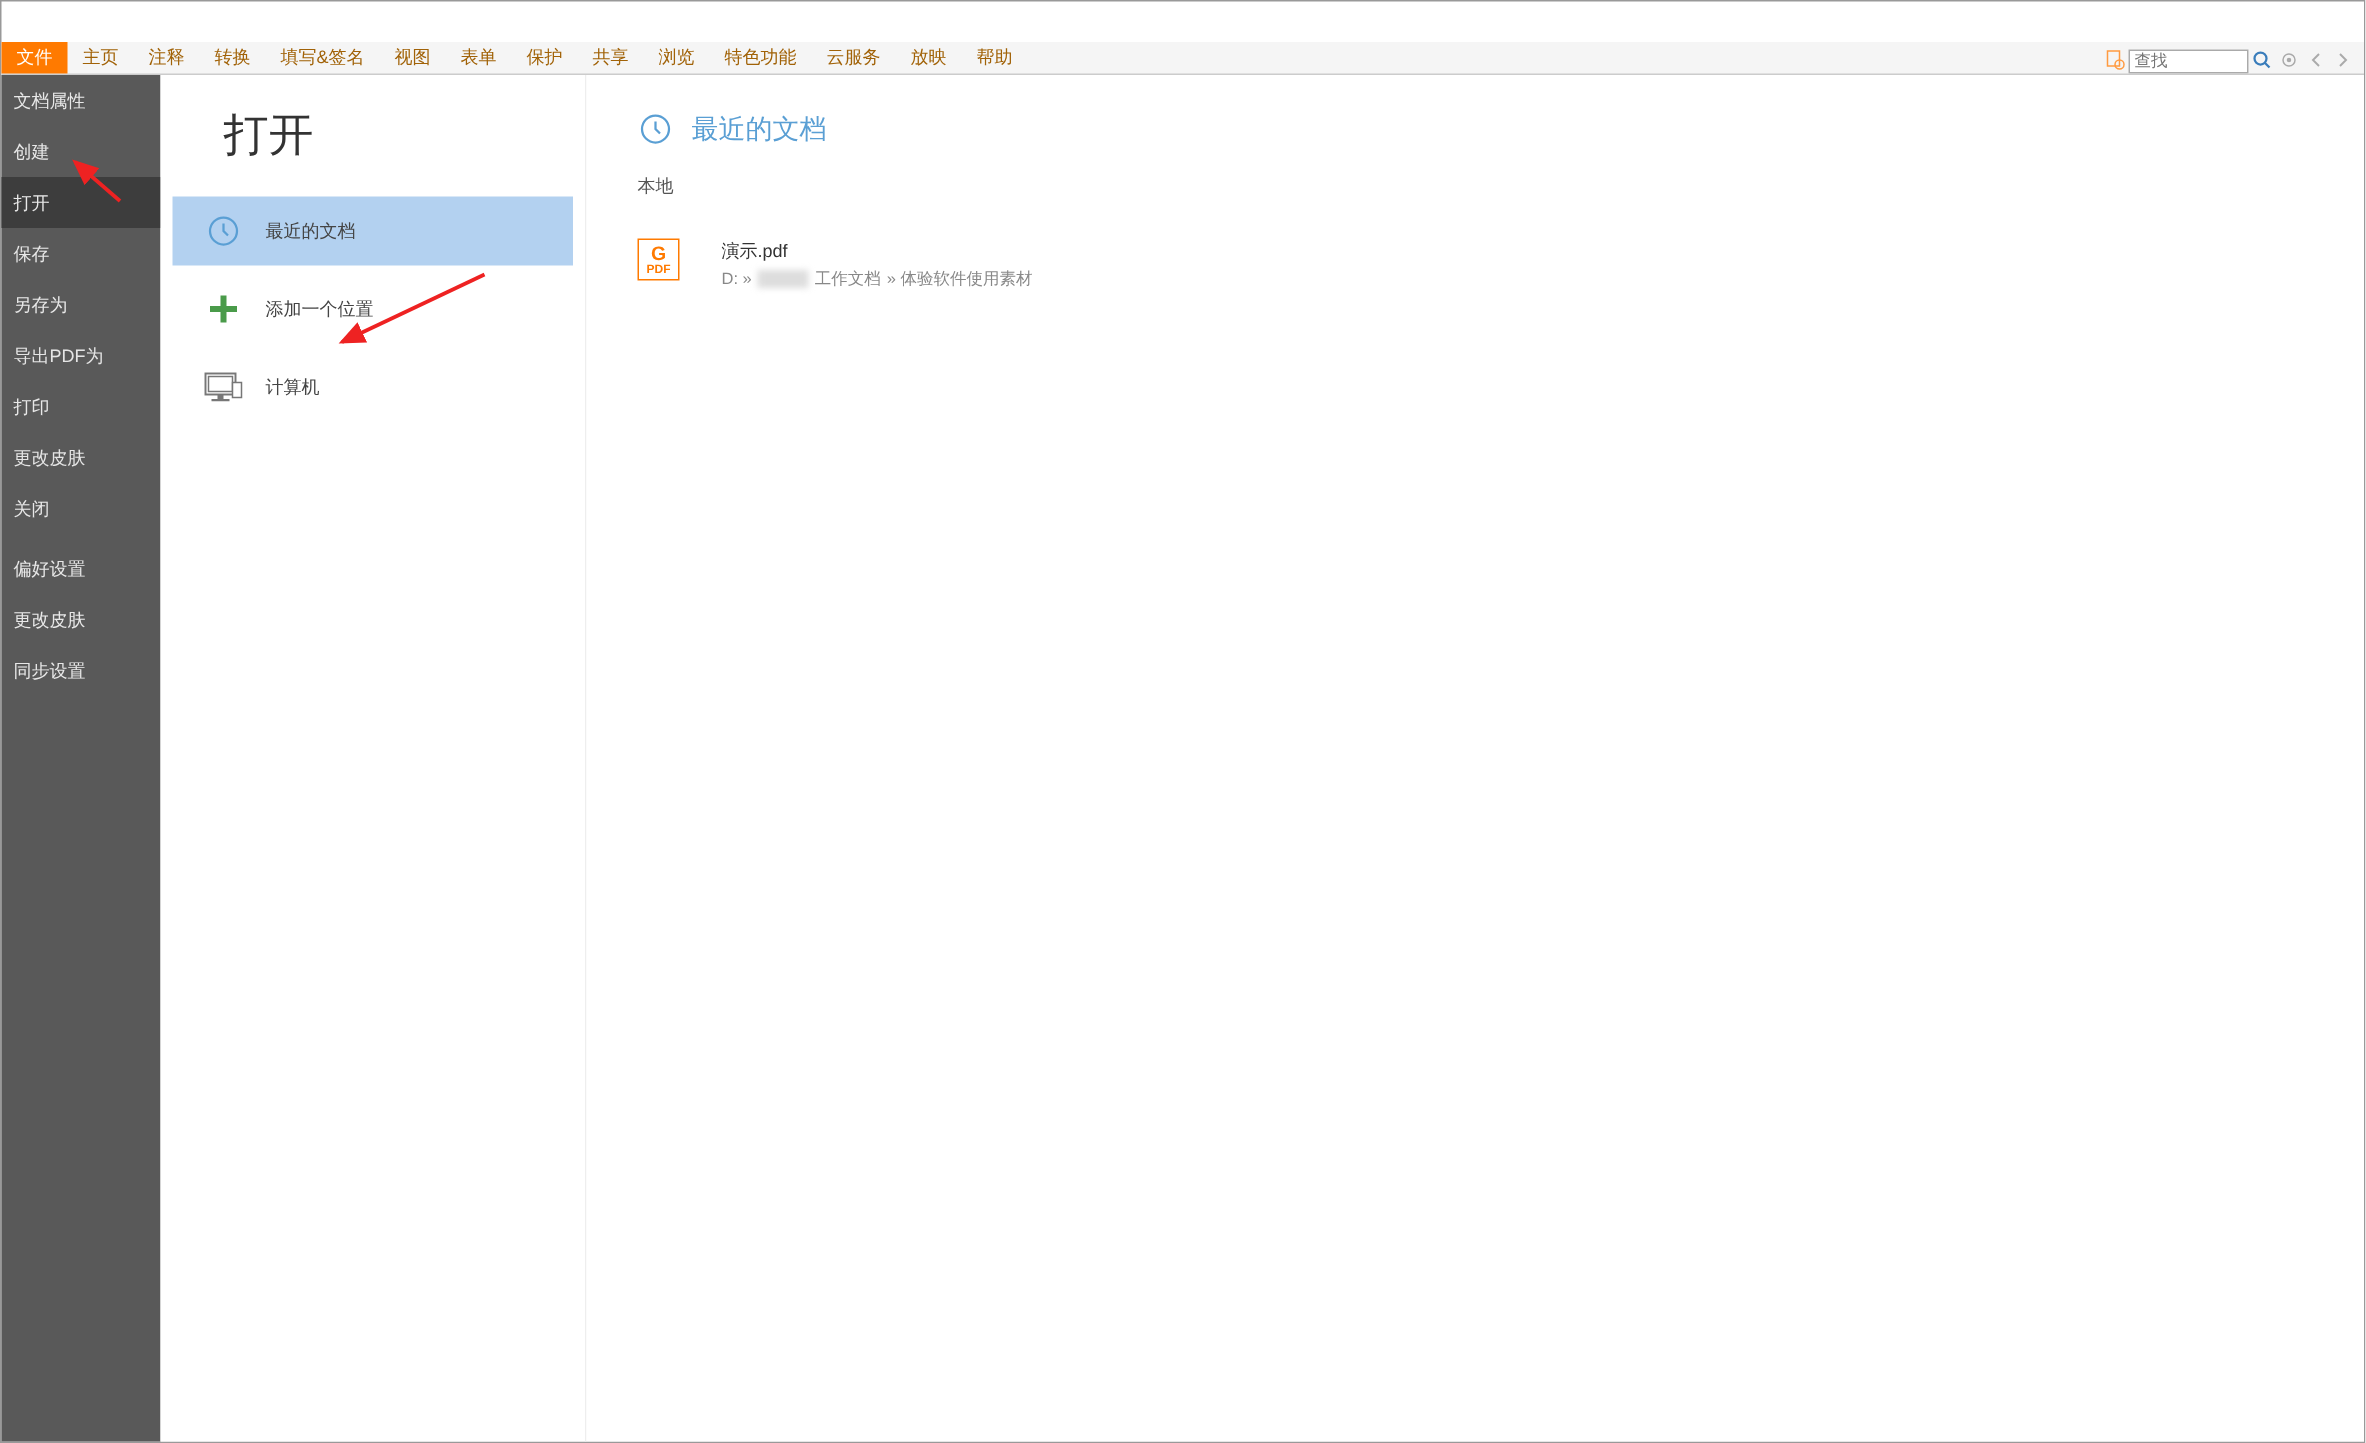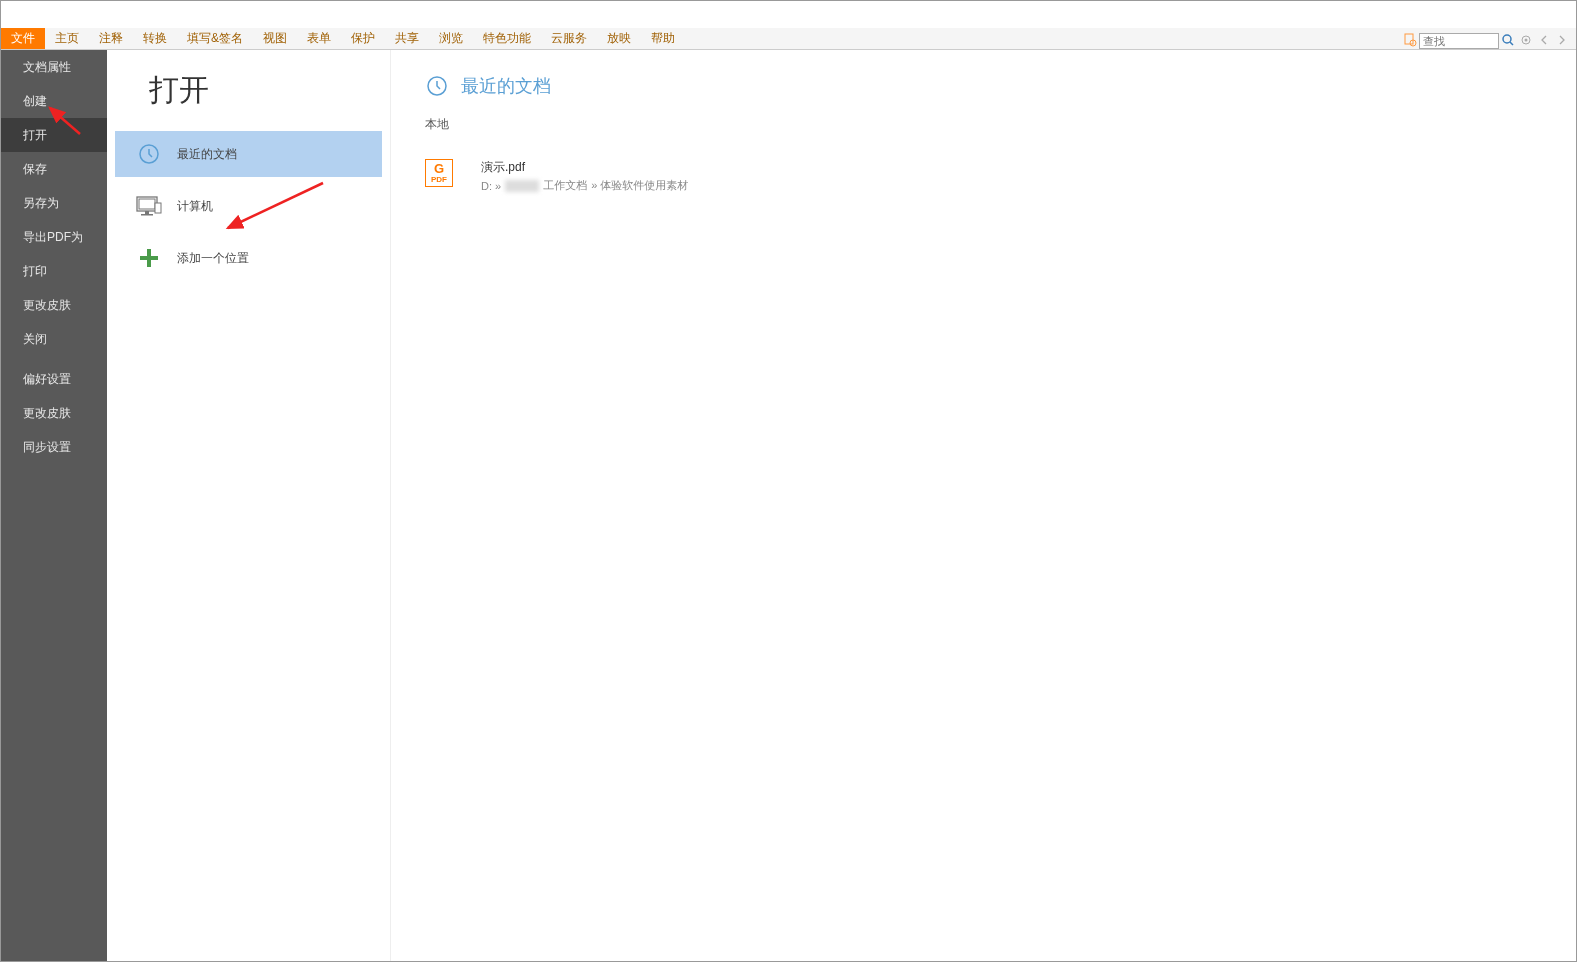--- a/index.html
+++ b/index.html
@@ -11,21 +11,21 @@
     .menubar { height: 22px; background: #f5f5f5; border-bottom: 1px solid #ccc; display: flex; align-items: stretch; margin-top: 27px; }
     .menu-item { padding: 0 10px; display: flex; align-items: center; color: #a16207; cursor: pointer; font-size: 12px; }
     .menu-item.active { background: #ff7a00; color: #fff; }
     .menubar-right { margin-left: auto; display: flex; align-items: flex-end; gap: 0; padding-right: 5px; }
     .search-box { width: 80px; height: 16px; border: 1px solid #aaa; background: #fff; font-size: 11px; padding: 0 3px; color: #888; }
     .icon-btn { width: 18px; height: 18px; display: flex; align-items: center; justify-content: center; cursor: pointer; color: #888; }
     
     
     .body { flex: 1; display: flex; min-height: 0; }
     .sidebar { width: 106px; background: #595959; display: flex; flex-direction: column; }
-    .sidebar-item { height: 34px; display: flex; align-items: center; padding-left: 22px; color: #e8e8e8; cursor: pointer; font-size: 12px; }
+    .sidebar-item { height: 34px; display: flex; align-items: center; padding-left: 8px; color: #e8e8e8; cursor: pointer; font-size: 12px; }
     .sidebar-item.active { background: #3d3d3d; }
     .sidebar-item.disabled { color: #e5e5e5; }
     .sidebar-sep { height: 6px; }
     
     
     .subpanel { width: 284px; background: #fff; padding: 20px 0 0 0; border-right: 1px solid #eee; }
     .subpanel-title { font-size: 30px; font-weight: 300; color: #333; padding: 0 0 20px 42px; }
     .location-item { height: 46px; display: flex; align-items: center; gap: 14px; padding: 0 0 0 20px; margin: 0 8px 6px 8px; cursor: pointer; color: #444; }
     .location-item.selected { background: #b3d1f0; }
     .loc-icon { width: 28px; height: 28px; display: flex; align-items: center; justify-content: center; }
@@ -129,39 +129,39 @@
               <circle cx="12" cy="12" r="9" fill="none" stroke="#5a9fd4" stroke-width="1.5"></circle>
               <path d="M12 7 V12 L15 15" fill="none" stroke="#5a9fd4" stroke-width="1.5"></path>
             </svg>
         </span>
         <span>最近的文档</span>
       </div>
 
 
       <div class="location-item">
         <span class="loc-icon">
+          <svg width="22" height="22" viewBox="0 0 22 22">
+              <rect x="9" y="2" width="4" height="18" fill="#4a9b4a"></rect>
+              <rect x="2" y="9" width="18" height="4" fill="#4a9b4a"></rect>
+            </svg>
+        </span>
+        <span>添加一个位置</span>
+      </div>
+
+      <div class="location-item">
+        <span class="loc-icon">
           <svg width="28" height="22" viewBox="0 0 28 22">
               <rect x="2" y="2" width="20" height="14" fill="none" stroke="#777" stroke-width="1.3"></rect>
               <rect x="4" y="4" width="16" height="10" fill="none" stroke="#777"></rect>
               <rect x="10" y="16" width="4" height="3" fill="#777"></rect>
               <rect x="6" y="19" width="12" height="1.5" fill="#777"></rect>
               <rect x="20" y="8" width="6" height="10" fill="#fff" stroke="#777"></rect>
             </svg>
         </span>
         <span>计算机</span>
-      </div>
-
-      <div class="location-item">
-        <span class="loc-icon">
-          <svg width="22" height="22" viewBox="0 0 22 22">
-              <rect x="9" y="2" width="4" height="18" fill="#4a9b4a"></rect>
-              <rect x="2" y="9" width="18" height="4" fill="#4a9b4a"></rect>
-            </svg>
-        </span>
-        <span>添加一个位置</span>
       </div>
     </div>
 
     <div class="content">
       <div class="content-header">
         <span>
           <svg width="24" height="24" viewBox="0 0 24 24">
               <circle cx="12" cy="12" r="9" fill="none" stroke="#5a9fd4" stroke-width="1.5"></circle>
               <path d="M12 7 V12 L15 15" fill="none" stroke="#5a9fd4" stroke-width="1.5"></path>
             </svg>

